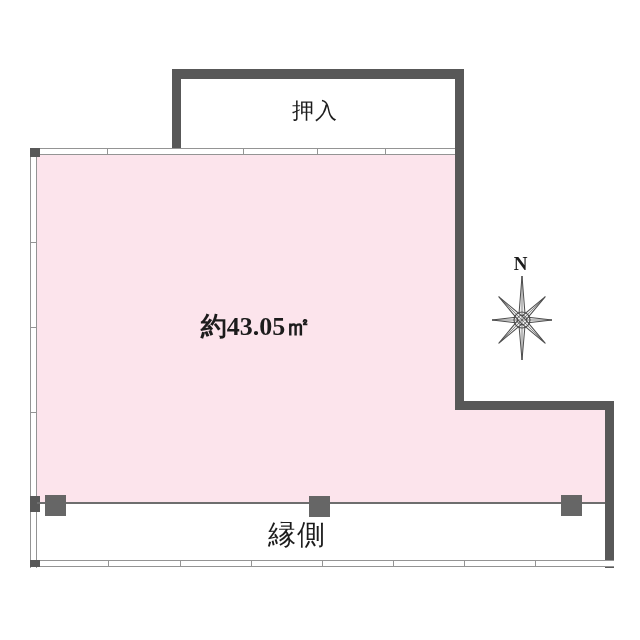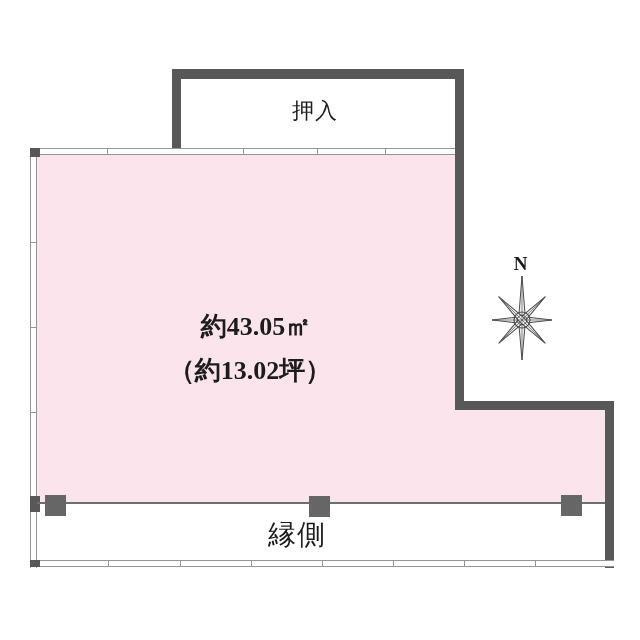--- a/index.html
+++ b/index.html
@@ -110,21 +110,20 @@
   <div class="block" style="left:30px; top:560px; width:10px; height:7px;"></div>
 
   <div class="boundary" style="left:37px; top:502px; width:568px; height:2px;"></div>
 
   <div class="pillar" style="left:45px; top:495px;"></div>
   <div class="pillar" style="left:309px; top:496px;"></div>
   <div class="pillar" style="left:561px; top:495px;"></div>
 
   <div class="lbl" style="left:307px; top:111px; font-size:22px;margin-left:8px;">押入</div>
   <div class="lbl bold" style="left:245px; top:327px; font-size:26px; letter-spacing:0;margin-left:11px;">約43.05㎡</div>
-  <div class="lbl bold" style="left:250px; top:371px; font-size:26px; letter-spacing:0;">（約13.02坪）</div>
   <div class="lbl" style="left:297px; top:535px; font-size:28px;">縁側</div>
 
   <div class="lbl bold" style="left:521px; top:263px; font-size:19px;">N</div>
   <svg class="compass-svg" style="left:477px; top:272px;" width="90" height="96" viewBox="-45 -48 90 96">
     <g stroke="#4d4d4d" stroke-width="1" fill="#ececec" stroke-linejoin="miter">
 
       <polygon points="0,-44 3.5,0 0,40 -3.5,0"></polygon>
 
       <polygon points="-30,0 0,-3.5 30,0 0,3.5"></polygon>
 

